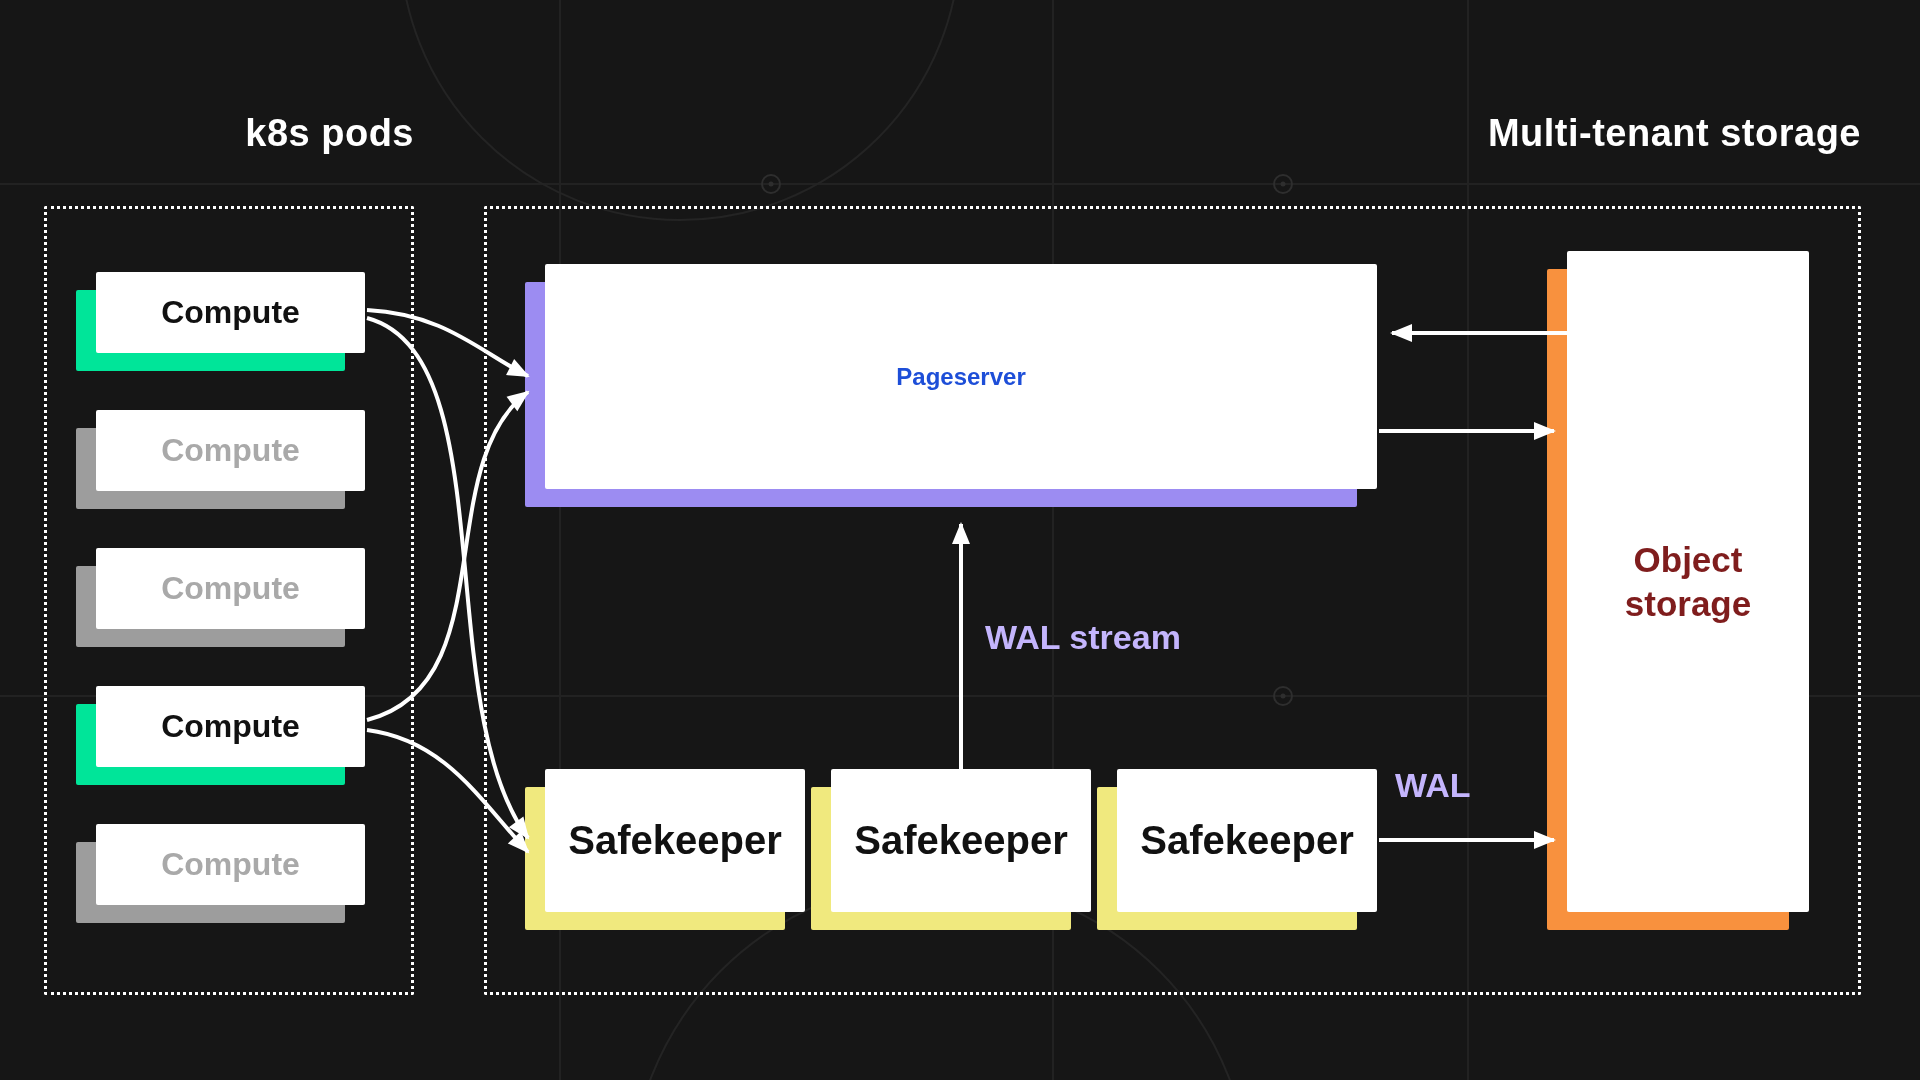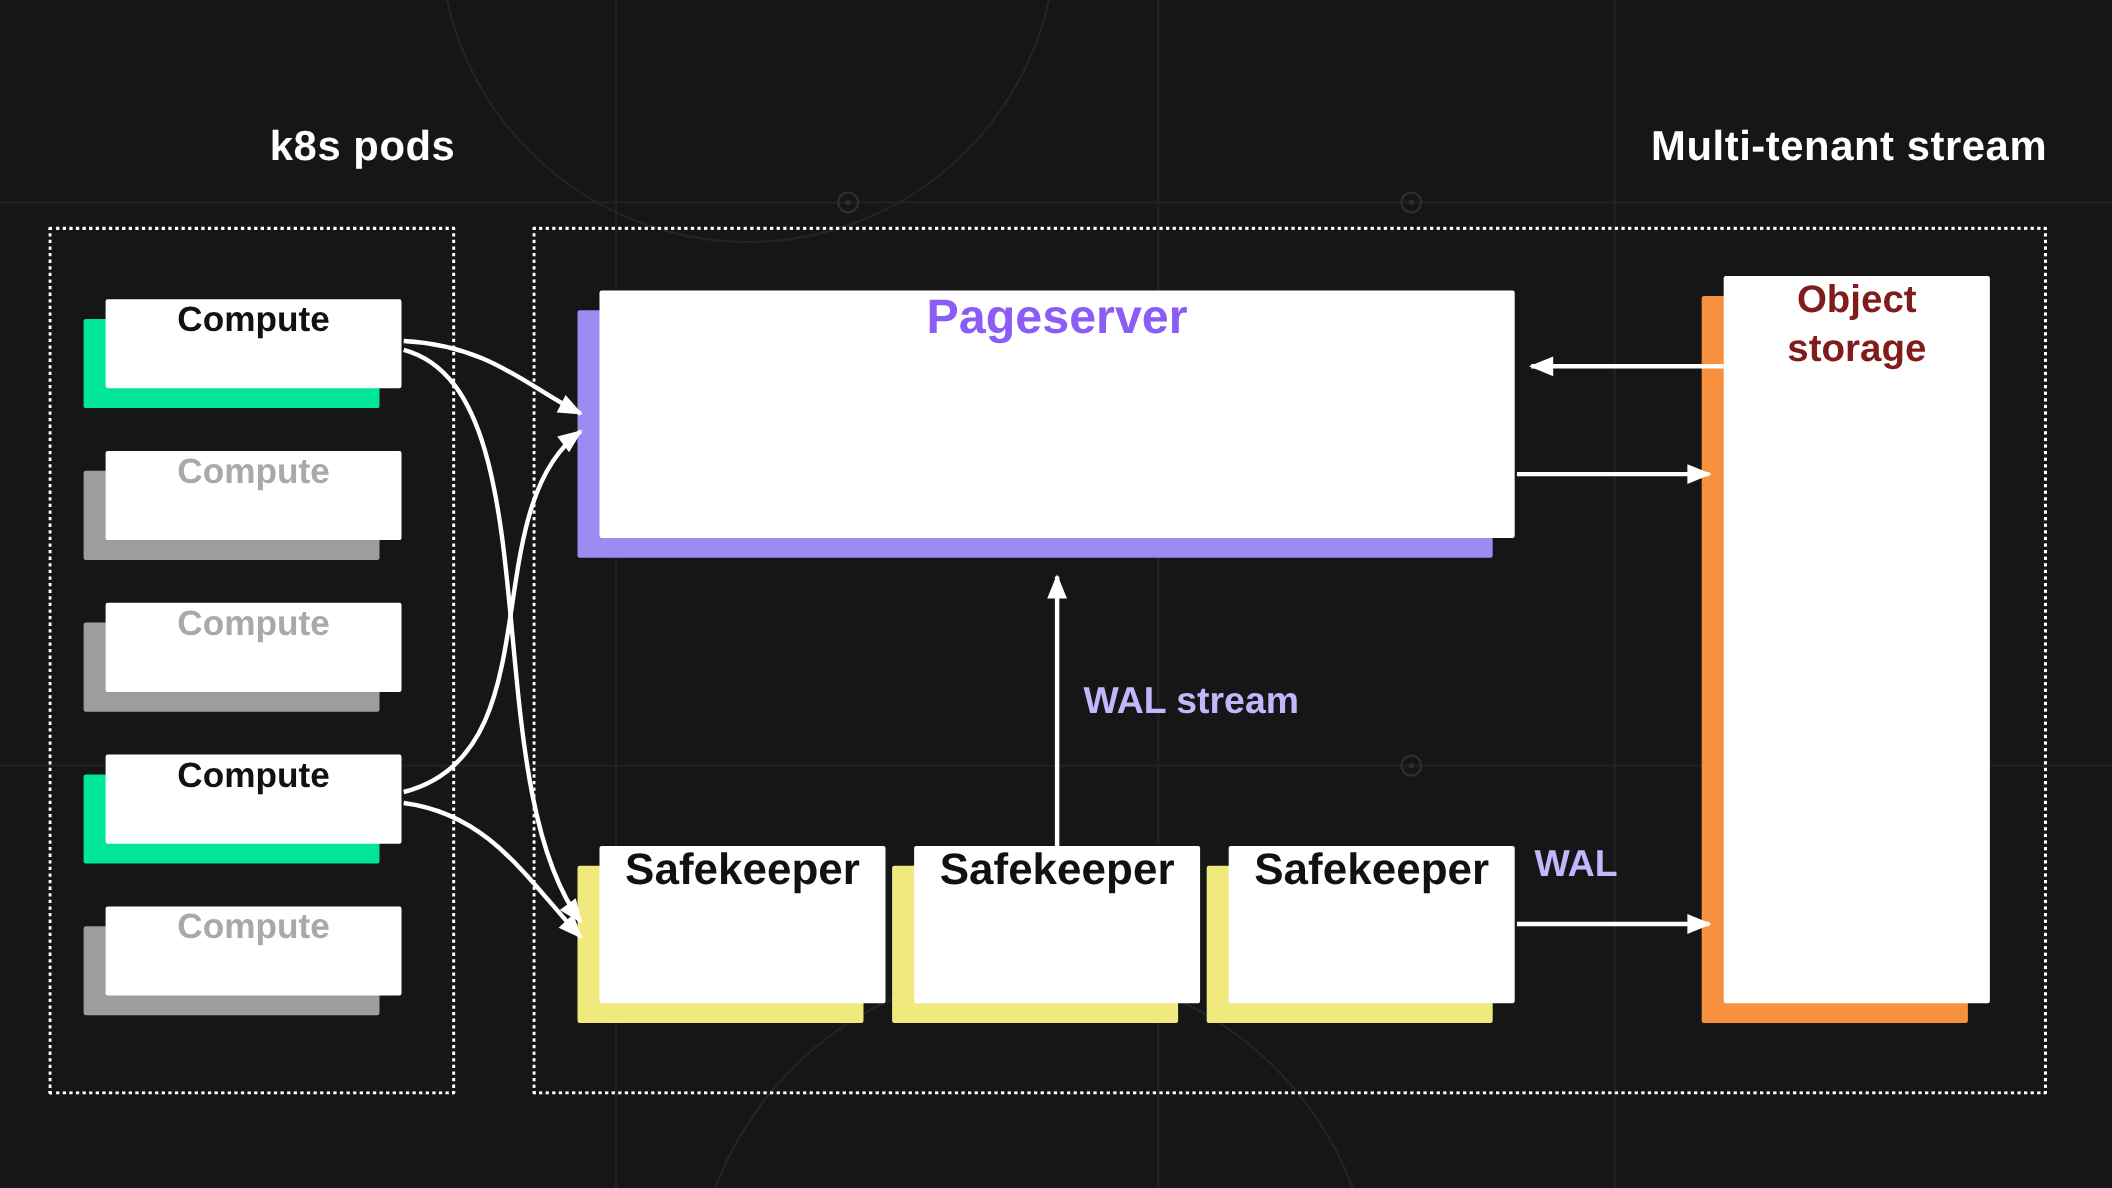--- a/index.html
+++ b/index.html
@@ -36,33 +36,33 @@
   .shadow-box { position:absolute; z-index:2; }
   .shadow-box .accent {
     position:absolute; left:0; top:18px;
     width:calc(100% - 20px); height:calc(100% - 18px);
     border-radius:2px;
   }
   .shadow-box .face {
     position:absolute; left:20px; top:0;
     width:calc(100% - 20px); height:calc(100% - 18px);
     background:#ffffff; border-radius:2px;
-    display:flex; justify-content:center;
+    display:flex; align-items:center; justify-content:center;
     text-align:center;
   }
 
   .pod-box { width:289px; height:99px; }
   .pod-box .pod-label { font-weight:700; font-size:32px; color:#111111; }
   .pod-active .accent   { background:#00e599; }
   .pod-inactive .accent { background:#9d9d9d; }
   .pod-inactive .pod-label { color:#a9a9a9; }
 
   .ps-box { left:525px; top:264px; width:852px; height:243px; }
   .ps-box .accent { background:#9c8cf2; }
-  .ps-box .face span { font-weight:700; font-size:44px; color:#8b5cf6; }
+  .ps-box .face span { font-weight:700; font-size:24px; color:#1d4ed8; }
 
   .sk-box { top:769px; width:280px; height:161px; }
   .sk-box .accent { background:#f0e97e; }
   .sk-box .face span { font-weight:700; font-size:40px; color:#111111; }
 
   .os-box { left:1547px; top:251px; width:262px; height:679px; }
   .os-box .accent { background:#f8913e; }
   .os-box .face span {
     font-weight:700; font-size:35px; color:#7f1d1d;
     line-height:1.25; padding:0 30px;
@@ -94,21 +94,21 @@
     <circle cx="940" cy="1190" r="310" fill="none" stroke="#242424" stroke-width="2"></circle>
     <circle cx="771" cy="184" r="9" fill="none" stroke="#2e2e2e" stroke-width="2"></circle>
     <circle cx="771" cy="184" r="2.5" fill="#2e2e2e"></circle>
     <circle cx="1283" cy="184" r="9" fill="none" stroke="#2e2e2e" stroke-width="2"></circle>
     <circle cx="1283" cy="184" r="2.5" fill="#2e2e2e"></circle>
     <circle cx="1283" cy="696" r="9" fill="none" stroke="#2e2e2e" stroke-width="2"></circle>
     <circle cx="1283" cy="696" r="2.5" fill="#2e2e2e"></circle>
   </svg>
 
   <div class="section-title title-left">k8s pods</div>
-  <div class="section-title title-right">Multi-tenant stream</div>
+  <div class="section-title title-right">Multi-tenant storage</div>
 
   <div class="dotted-box box-left"></div>
   <div class="dotted-box box-right"></div>
 
   <div class="shadow-box pod-box pod-active" style="left:76px; top:272px;">
     <div class="accent"></div>
     <div class="face">
       <span class="pod-label">Compute</span>
     </div>
   </div>

